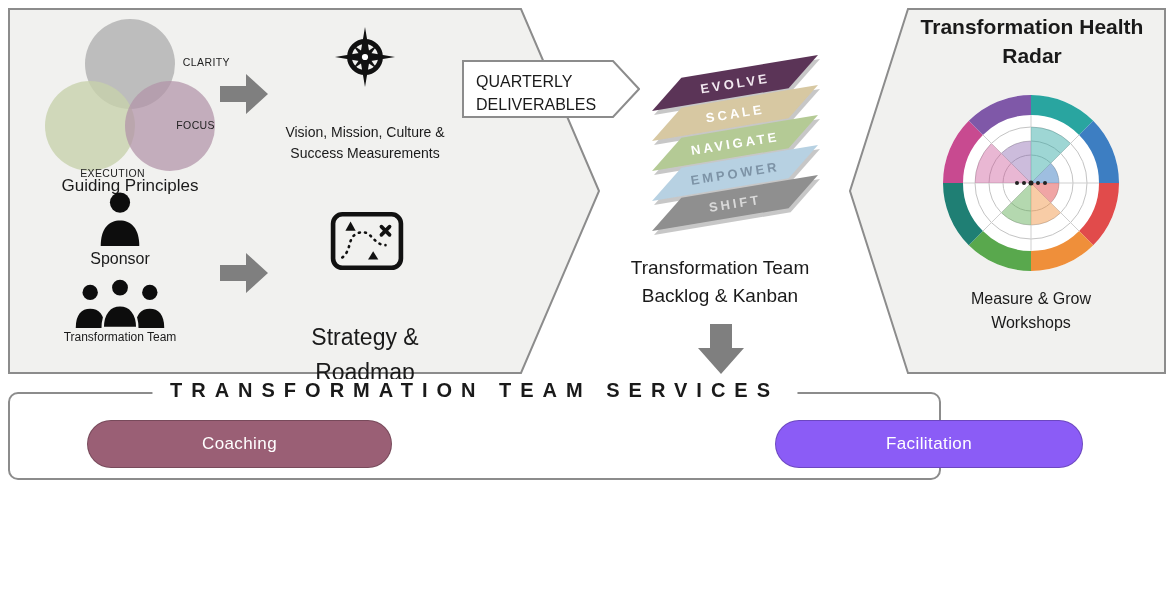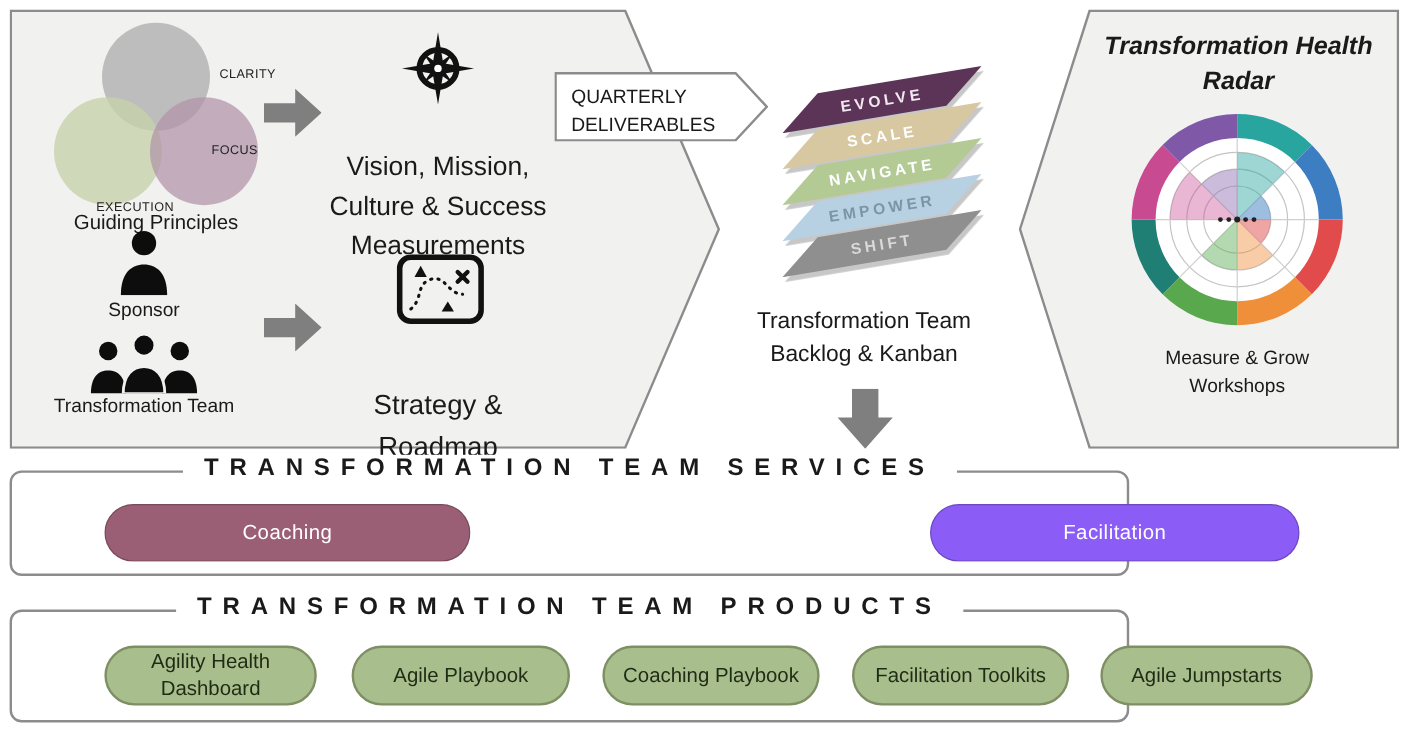--- a/index.html
+++ b/index.html
@@ -59,41 +59,41 @@
   <svg class="shape" style="left:220px;top:74px;" width="48" height="40">
     <polygon points="0,12 26,12 26,0 48,20 26,40 26,28 0,28" fill="#7f7f7f"></polygon>
   </svg>
 
   <svg class="shape" style="left:334px;top:26px;" width="62" height="62" viewBox="0 0 64 64">
     <circle cx="32" cy="32" r="16" fill="none" stroke="#111" stroke-width="5"></circle>
     <path d="M32 14 L34.8 29.2 L50 32 L34.8 34.8 L32 50 L29.2 34.8 L14 32 L29.2 29.2 Z" fill="#111" transform="rotate(45 32 32)"></path>
     <path d="M32 1 L36.5 27.5 L63 32 L36.5 36.5 L32 63 L27.5 36.5 L1 32 L27.5 27.5 Z" fill="#111"></path>
     <circle cx="32" cy="32" r="3.2" fill="#fff"></circle>
   </svg>
-  <div class="txt" style="left:270px;top:122px;width:190px;font-size:22px;line-height:1.5;text-align:center;">Vision, Mission, Culture &amp; Success Measurements</div>
+  <div class="txt" style="left:270px;top:122px;width:190px;font-size:14px;line-height:1.5;text-align:center;">Vision, Mission, Culture &amp; Success Measurements</div>
 
   <svg class="shape" style="left:98px;top:192px;" width="44" height="54" viewBox="0 0 44 56">
     <circle cx="22" cy="11" r="10.5" fill="#0d0d0d"></circle>
     <path d="M2 56 C2 37 11 29.5 22 29.5 C33 29.5 42 37 42 56 Z" fill="#0d0d0d"></path>
   </svg>
   <div class="txt" style="left:45px;top:250px;width:150px;font-size:16px;">Sponsor</div>
 
   <svg class="shape" style="left:72px;top:278px;" width="96" height="50" viewBox="0 0 96 52">
     <g fill="#0d0d0d">
       <circle cx="17" cy="15" r="8"></circle>
       <path d="M2 52 C2 38 8 32 17 32 C26 32 32 38 32 52 Z"></path>
       <circle cx="79" cy="15" r="8"></circle>
       <path d="M64 52 C64 38 70 32 79 32 C88 32 94 38 94 52 Z"></path>
     </g>
     <g fill="#0d0d0d" stroke="#f1f1ef" stroke-width="2.5">
       <circle cx="48" cy="10" r="9.5"></circle>
       <path d="M30 52 C30 36 38 28.5 48 28.5 C58 28.5 66 36 66 52 Z"></path>
     </g>
   </svg>
-  <div class="txt" style="left:25px;top:330px;width:190px;font-size:16px;">Transformation Team</div>
+  <div class="txt" style="left:25px;top:330px;width:190px;font-size:12px;">Transformation Team</div>
 
   <svg class="shape" style="left:220px;top:253px;" width="48" height="40">
     <polygon points="0,12 26,12 26,0 48,20 26,40 26,28 0,28" fill="#7f7f7f"></polygon>
   </svg>
 
   <svg class="shape" style="left:330px;top:206px;" width="74" height="68" viewBox="0 0 72 66">
     <rect x="3" y="8" width="66" height="52" rx="9" fill="none" stroke="#111" stroke-width="4.5"></rect>
     <path d="M12 50 C22 42 16 30 28 26 C40 22 42 38 54 38" fill="none" stroke="#111" stroke-width="2.5" stroke-dasharray="1 5" stroke-linecap="round"></path>
     <path d="M50 20 L58 28 M58 20 L50 28" stroke="#111" stroke-width="3.5" stroke-linecap="round"></path>
     <path d="M20 15 L25 24 L15 24 Z" fill="#111"></path>
@@ -133,21 +133,21 @@
       </div>
     </div>
   </div>
 
   <div class="txt" style="left:595px;top:254px;width:250px;font-size:19px;line-height:1.45;">Transformation Team Backlog &amp; Kanban</div>
 
   <svg class="shape" style="left:698px;top:324px;" width="46" height="50">
     <polygon points="12,0 34,0 34,24 46,24 23,50 0,24 12,24" fill="#7f7f7f"></polygon>
   </svg>
 
-  <div class="txt" style="left:906px;top:24px;width:252px;font-size:21px;font-weight:600;line-height:1.4;font-style:italic;">Transformation Health Radar</div>
+  <div class="txt" style="left:906px;top:12px;width:252px;font-size:21px;font-weight:600;line-height:1.4;">Transformation Health Radar</div>
 
   <svg class="shape" style="left:941px;top:93px;" width="180" height="180" viewBox="0 0 180 180">
     <circle cx="90" cy="90" r="88" fill="#ffffff"></circle>
 
     <path d="M90 2 A88 88 0 0 1 152.2 27.8 L138.1 41.9 A68 68 0 0 0 90 22 Z" fill="#29a5a0"></path>
     <path d="M152.2 27.8 A88 88 0 0 1 178 90 L158 90 A68 68 0 0 0 138.1 41.9 Z" fill="#3d7ec2"></path>
     <path d="M178 90 A88 88 0 0 1 152.2 152.2 L138.1 138.1 A68 68 0 0 0 158 90 Z" fill="#e14b4b"></path>
     <path d="M152.2 152.2 A88 88 0 0 1 90 178 L90 158 A68 68 0 0 0 138.1 138.1 Z" fill="#ef8f3a"></path>
     <path d="M90 178 A88 88 0 0 1 27.8 152.2 L41.9 138.1 A68 68 0 0 0 90 158 Z" fill="#59a84d"></path>
     <path d="M27.8 152.2 A88 88 0 0 1 2 90 L22 90 A68 68 0 0 0 41.9 138.1 Z" fill="#1f7f74"></path>
@@ -186,22 +186,14 @@
   </svg>
 
   <div class="txt" style="left:931px;top:287px;width:200px;font-size:16px;line-height:1.5;">Measure &amp; Grow Workshops</div>
 
   <div class="section" style="top:392px;height:88px;">
     <div class="section-title">TRANSFORMATION TEAM SERVICES</div>
     <div class="pill pill-service" style="left: 77px; top: 26px; width: 303px; background-color: rgb(154, 95, 117);">Coaching</div>
     <div class="pill pill-service" style="left: 765px; top: 26px; width: 306px; background-color: #8b5cf6;">Facilitation</div>
   </div>
 
-  <div class="section" style="top:508px;height:94px;">
-    <div class="section-title">TRANSFORMATION TEAM PRODUCTS</div>
-    <div class="pill pill-product" style="left: 77px; top: 28px; width: 177px; background-color: rgb(169, 190, 141);">Agility Health Dashboard</div>
-    <div class="pill pill-product" style="left: 283px; top: 28px; width: 182px; background-color: rgb(169, 190, 141);">Agile Playbook</div>
-    <div class="pill pill-product" style="left: 492px; top: 28px; width: 181px; background-color: rgb(169, 190, 141);">Coaching Playbook</div>
-    <div class="pill pill-product" style="left: 700px; top: 28px; width: 181px; background-color: rgb(169, 190, 141);">Facilitation Toolkits</div>
-    <div class="pill pill-product" style="left: 907px; top: 28px; width: 177px; background-color: rgb(169, 190, 141);">Agile Jumpstarts</div>
-  </div>
 
 </div>
 
 </body></html>

